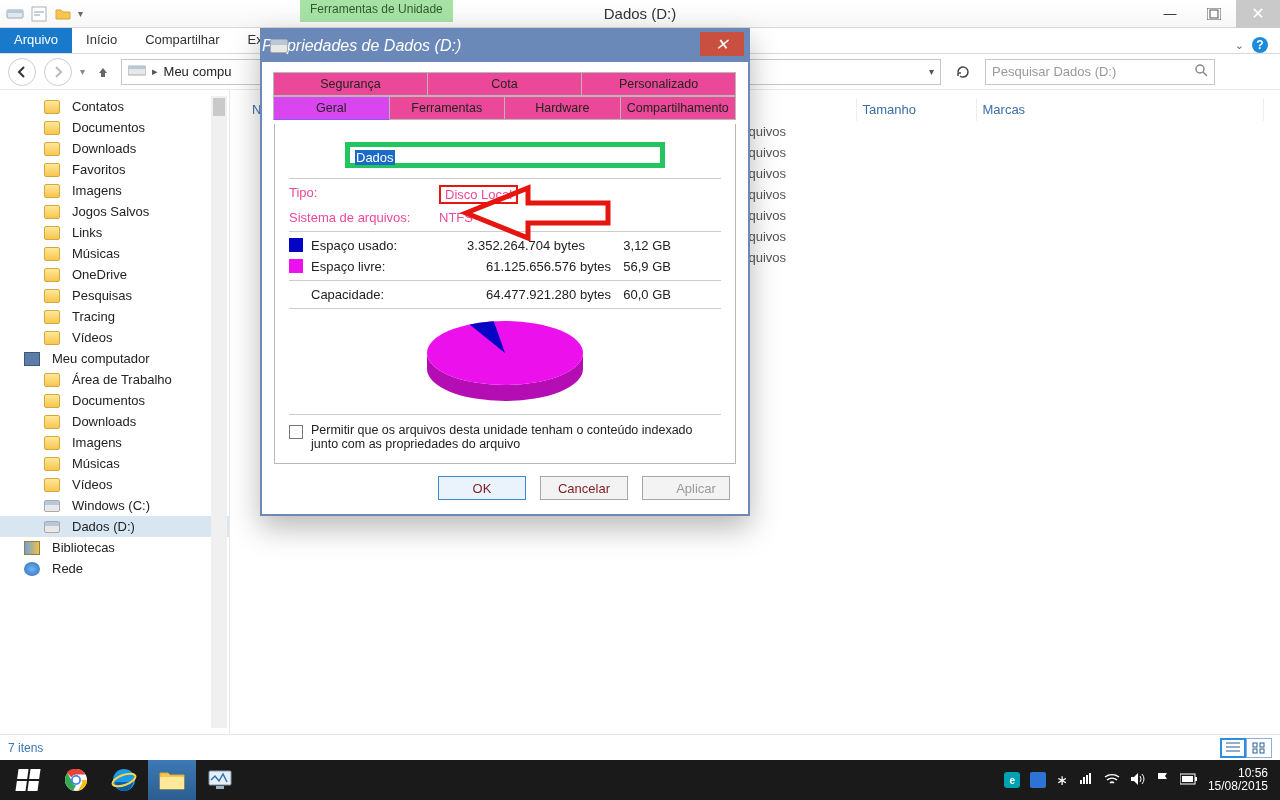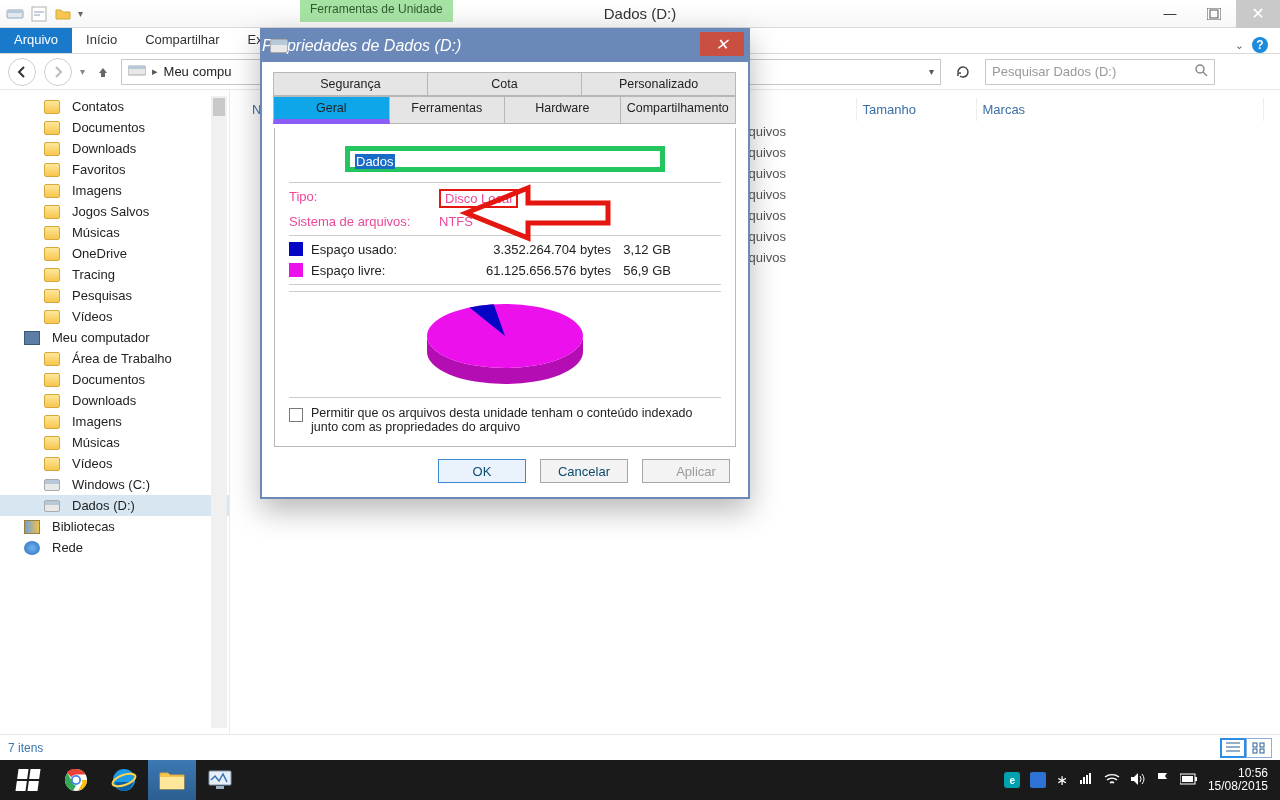--- a/index.html
+++ b/index.html
@@ -68,44 +68,44 @@
   .winlogo span { background:#fff; }
 
   
   .dialog { position:absolute; left:260px; top:28px; width:490px; background:#6a88b8; padding:2px; box-shadow: 0 12px 28px rgba(0,0,0,.28); }
   .dialog-title { height:32px; display:flex; align-items:center; justify-content:flex-start; color:#fff; font-size:16px; position:relative;font-style:italic; }
   .dialog-title .drive-ico { position:absolute; left:8px; width:18px; height:14px; background:#e8e8e8; border-radius:2px; border:1px solid #aaa; box-shadow: inset 0 5px 0 #b7c8d8; }
   .dialog-close { position:absolute; right:4px; top:2px; width:44px; height:24px; background:#c94f41; color:#fff; display:flex; align-items:center; justify-content:center; font-size:16px; }
   .dialog-body { background:#fff; padding:10px 12px 12px; }
   .tabs { display:flex; flex-wrap:wrap; margin-bottom:4px; }
   .tabs .row { display:flex; width:100%; }
-  .tabs .tab { flex:1; border:1px solid #b8b8b8; padding:4px 0; text-align:center; font-size:12.5px; background:#e5e5e5; margin-left:-1px; }
+  .tabs .tab { flex:1; border:1px solid #b8b8b8; padding:4px 0; text-align:center; font-size:12.5px; background:#ec4899; margin-left:-1px; }
   .tabs .row:first-child .tab { border-bottom:1px solid #b8b8b8; }
-  .tabs .tab.active { background:#0ea5e9; border-bottom:5px solid #8b5cf6; position:relative; z-index:1; }
+  .tabs .tab.active { background:#d946ef; border-bottom:1px solid #8b5cf6; position:relative; z-index:1; }
   .tabpanel { border:1px solid #b8b8b8; border-top:none; padding:12px 14px 10px; background:#fff; }
 
   .vol-name { display:flex; justify-content:center; margin:6px 0 10px; }
   .hr { border:0; border-top:1px solid #ccc; margin:6px 0; }
 
   .kv { display:grid; grid-template-columns:150px 1fr; row-gap:6px; font-size:13px; color:#ec4899; }
   .disco-box { border:2px solid #e4160f; padding:0 4px; display:inline-block; }
 
   .space-grid { display:grid; grid-template-columns:22px 130px 170px 60px; row-gap:6px; font-size:13px; margin-top:6px; }
   .sq { width:14px; height:14px; display:inline-block; }
   .sq.used { background:#0404c5; }
   .sq.free { background:#ec11ec; }
 
   .pie-wrap { text-align:center; margin:6px 0 2px; }
   .pie-label { text-align:center; font-size:13px; margin:4px 0 10px; }
 
   .indexing { display:flex; gap:8px; font-size:12.5px; color:#222; align-items:flex-start; padding:2px 0;}
   .indexing .chk { width:14px; height:14px; border:1px solid #7a7a7a; margin-top:2px; flex-shrink:0; }
 
   .dlg-buttons { display:flex; gap:14px; justify-content:flex-end; padding:12px 6px 2px; }
-  .dlg-buttons button { width:88px; height:24px; border:1px solid #a7a7a7; background:#f3f3f3; font-size:13px; color:#0c4a6e; }
+  .dlg-buttons button { width:88px; height:24px; border:1px solid #a7a7a7; background:#f3f3f3; font-size:13px; color:#7f1d1d; }
   .dlg-buttons button.primary { border:1px solid #3a87d2; background:#eaf3fb; }
   .dlg-buttons button.disabled { color:#9a9a9a;padding-left:20px; }
 
   
   .annotation-arrow { position:absolute; left:458px; top:173px; width:160px; height:80px; pointer-events:none; }
 
 </style>
 </head>
 <body>
 
@@ -223,33 +223,37 @@
         <div class="tree-item">
           <span class="folder-glyph"></span>
           <span>Imagens</span>
         </div>
         <div class="tree-item">
           <span class="folder-glyph"></span>
           <span>Jogos Salvos</span>
         </div>
         <div class="tree-item">
           <span class="folder-glyph"></span>
+          <span>Links</span>
+        </div>
+        <div class="tree-item">
+          <span class="folder-glyph"></span>
           <span>Músicas</span>
         </div>
         <div class="tree-item">
           <span class="folder-glyph"></span>
           <span>OneDrive</span>
         </div>
         <div class="tree-item">
           <span class="folder-glyph"></span>
+          <span>Pesquisas</span>
+        </div>
+        <div class="tree-item">
+          <span class="folder-glyph"></span>
           <span>Tracing</span>
-        </div>
-        <div class="tree-item">
-          <span class="folder-glyph"></span>
-          <span>Pesquisas</span>
         </div>
         <div class="tree-item">
           <span class="folder-glyph"></span>
           <span>Vídeos</span>
         </div>
         <div class="tree-item depth0">
           <span class="pc-glyph"></span>
           <span>Meu computador</span>
         </div>
         <div class="tree-item">
@@ -413,29 +417,35 @@
       <div class="kv">
         <span>Tipo:</span>
         <span><span class="disco-box">Disco Local</span></span>
         <span>Sistema de arquivos:</span>
         <span>NTFS</span>
       </div>
       <hr class="hr">
       <div class="space-grid">
         <span class="sq used"></span>
         <span>Espaço usado:</span>
-        <span style="text-align:right;">3.352.264.704 bytes</span>
+        <span style="text-align:center;">3.352.264.704 bytes</span>
         <span style="text-align:right;">3,12 GB</span>
 
         <span class="sq free"></span>
         <span>Espaço livre:</span>
         <span style="text-align:right;">61.125.656.576 bytes</span>
         <span style="text-align:right;">56,9 GB</span>
       </div>
       <hr class="hr">
+      <div class="space-grid" style="grid-template-columns:22px 130px 170px 60px;">
+        <span></span>
+        <span>Capacidade:</span>
+        <span style="text-align:right;">64.477.921.280 bytes</span>
+        <span style="text-align:right;">60,0 GB</span>
+      </div>
       <hr class="hr">
       <div class="pie-wrap">
         <svg id="pie" width="180" height="90" viewBox="0 0 180 90">
             <path d="M 12 38 A 78 32 0 0 0 168 38 L 168 54 A 78 32 0 0 1 12 54 Z" fill="#b40db4"></path>
             <ellipse cx="90" cy="38" rx="78" ry="32" fill="#ec11ec"></ellipse>
             <path d="M 90 38 L 54.58874102031536 9.487791225972227 A 78 32 0 0 1 78.75875551163122 6.334066113302502 Z" fill="#0404c5"></path>
           </svg>
       </div>
       <hr class="hr">
       <div class="indexing">

